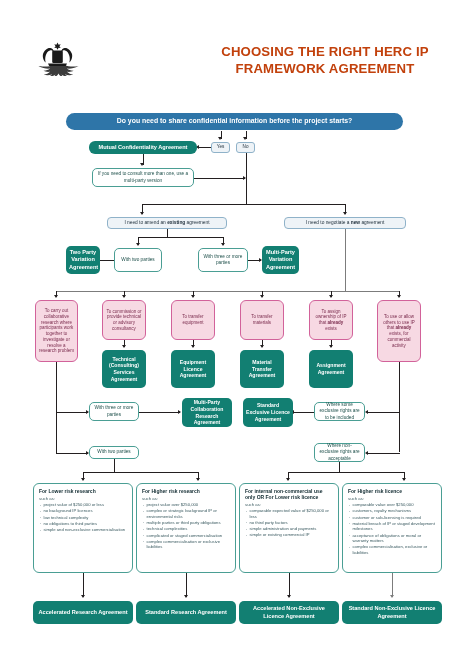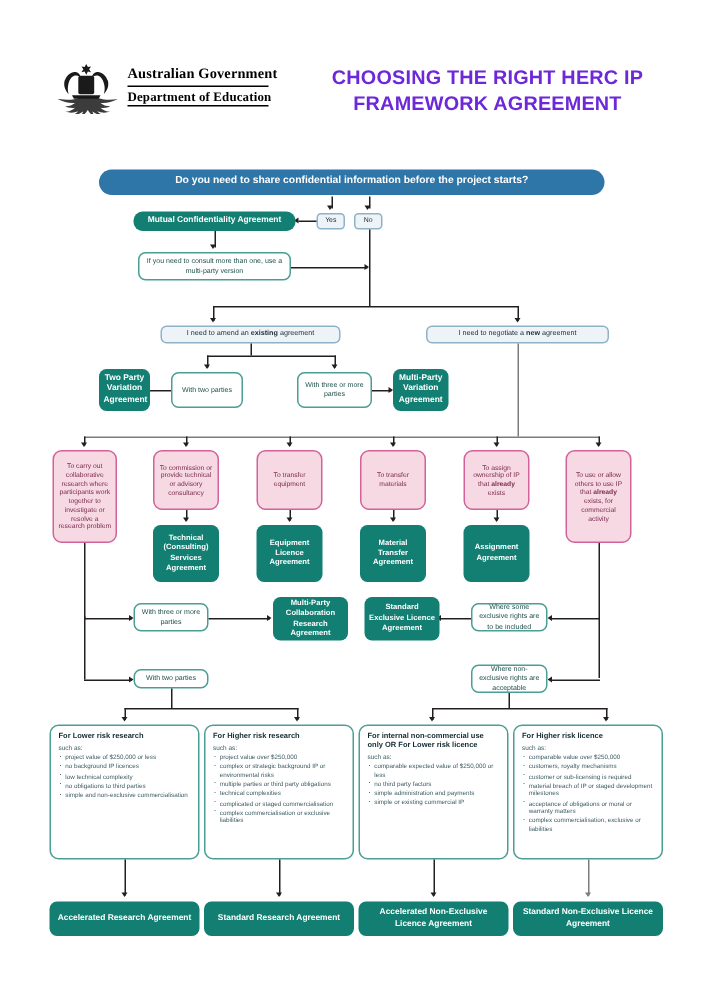--- a/index.html
+++ b/index.html
@@ -16,21 +16,21 @@
   .hdr { position: absolute; left: 0; top: 0; width: 469px; height: 100px; }
   .crest { position: absolute; left: 35px; top: 42px; width: 45px; height: 34px; }
   .govtext { position: absolute; left: 85px; top: 44px; }
   .govtext .l1 { font-size: 9.6px; font-weight: bold; font-family: "Liberation Serif", serif; color: #000; letter-spacing: 0.1px; }
   .govrule { width: 94px; height: 1px; background: #000; margin: 1.5px 0 1.5px 0; }
   .govtext .l2 { font-size: 8.6px; font-weight: bold; font-family: "Liberation Serif", serif; color: #000; letter-spacing: 0.1px; }
   .govrule2 { width: 94px; height: 1px; background: #000; margin-top: 1px; }
   .title {
     position: absolute; left: 205px; top: 44px; width: 240px;
     text-align: center; font-size: 13.2px; font-weight: bold;
-    color: #6d28d9; line-height: 1.28; letter-spacing: 0.15px;
+    color: #c2410c; line-height: 1.28; letter-spacing: 0.15px;
   }
 
   
   .box { position: absolute; display: flex; align-items: center; justify-content: center; text-align: center; }
   .box > span { display: block; width: 100%; }
 
   
   .q-main {
     background: #2e75a8; color: #fff; border-radius: 9px;
     font-size: 6.9px; font-weight: bold; line-height: 1.2;
@@ -95,26 +95,20 @@
     <svg class="crest" viewBox="0 0 45 34">
       <g fill="#1a1a1a">
         <path d="M22.5 0.6 l1.1 2.1 2.1-0.4 -1.3 1.9 1.3 1.9 -2.1-0.4 -1.1 2.1 -1.1-2.1 -2.1 0.4 1.3-1.9 -1.3-1.9 2.1 0.4z"></path>
         <path d="M8 12 c1.5-4 4.5-6.5 7.5-6 2 0.4 3 2 3.4 3.8 -1.2-1.2-2.6-1.8-4-1.4 -2.4 0.7-3.6 3-4.3 5.6 -0.6 2.4-0.5 4.8 0.2 6.6 -1.8-1.6-3.6-4.6-2.8-8.6z"></path>
         <path d="M37 12 c-1.5-4-4.5-6.5-7.5-6 -2 0.4-3 2-3.4 3.8 1.2-1.2 2.6-1.8 4-1.4 2.4 0.7 3.6 3 4.3 5.6 0.6 2.4 0.5 4.8-0.2 6.6 1.8-1.6 3.6-4.6 2.8-8.6z"></path>
         <rect x="17.2" y="8.5" width="10.6" height="12.4" rx="1.2"></rect>
         <path d="M13 21.5 h19 l-1.2 2.4 h-16.6z"></path>
         <path d="M3.5 24 c4 2.2 8 3 11.5 2.6 -1.6 1.4-4 2.3-6.6 2.2 1.8 1 4.2 1.4 6.6 1 -1.4 1.6-3.8 2.6-6.4 2.6 2.6 1 5.8 1 8.6-0.2 -1 1.2-2.4 2-4 2.4 2.6 0.2 5.2-0.6 7.2-2.2 -0.4 1.4-1.2 2.6-2.4 3.4 2.4-0.6 4.4-2.2 5.5-4.4 1.1 2.2 3.1 3.8 5.5 4.4 -1.2-0.8-2-2-2.4-3.4 2 1.6 4.6 2.4 7.2 2.2 -1.6-0.4-3-1.2-4-2.4 2.8 1.2 6 1.2 8.6 0.2 -2.6 0-5-1-6.4-2.6 2.4 0.4 4.8 0 6.6-1 -2.6 0.1-5-0.8-6.6-2.2 3.5 0.4 7.5-0.4 11.5-2.6 -5 1-10 0.6-14-1 l-11 0 c-4 1.6-9 2-14 1z" opacity="0.85"></path>
       </g>
     </svg>
-    <div class="govtext">
-      <div class="l1">Australian Government</div>
-      <div class="govrule"></div>
-      <div class="l2">Department of Education</div>
-      <div class="govrule2"></div>
-    </div>
     <div class="title">CHOOSING THE RIGHT HERC IP FRAMEWORK AGREEMENT</div>
   </div>
 
   <div class="box q-main" style="left:66px; top:113px; width:337px; height:17px;">
     <span>Do you need to share confidential information before the project starts?</span>
   </div>
 
   <div class="ln" style="left:220.5px; top:131px; width:0.9px; height:8px;"></div>
   <div class="ar d" style="left:218px; top:137px;"></div>
   <div class="ln" style="left:245.5px; top:131px; width:0.9px; height:8px;"></div>

